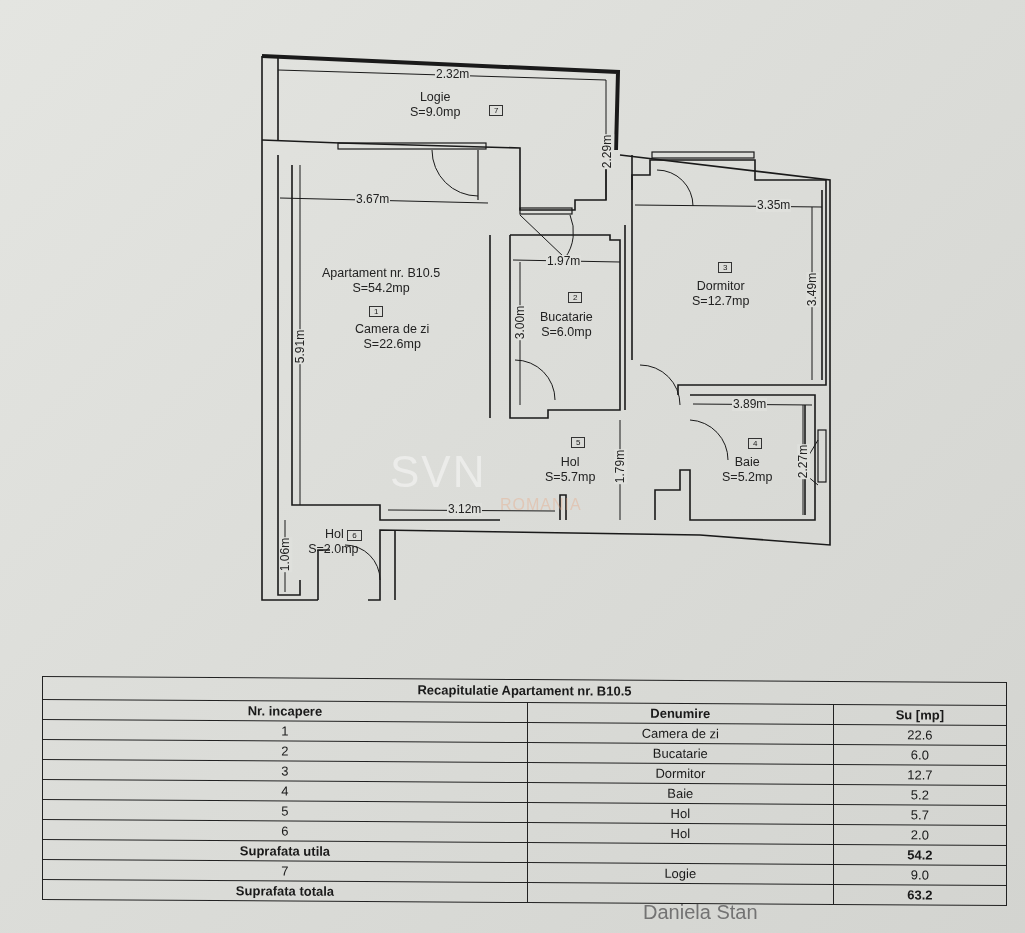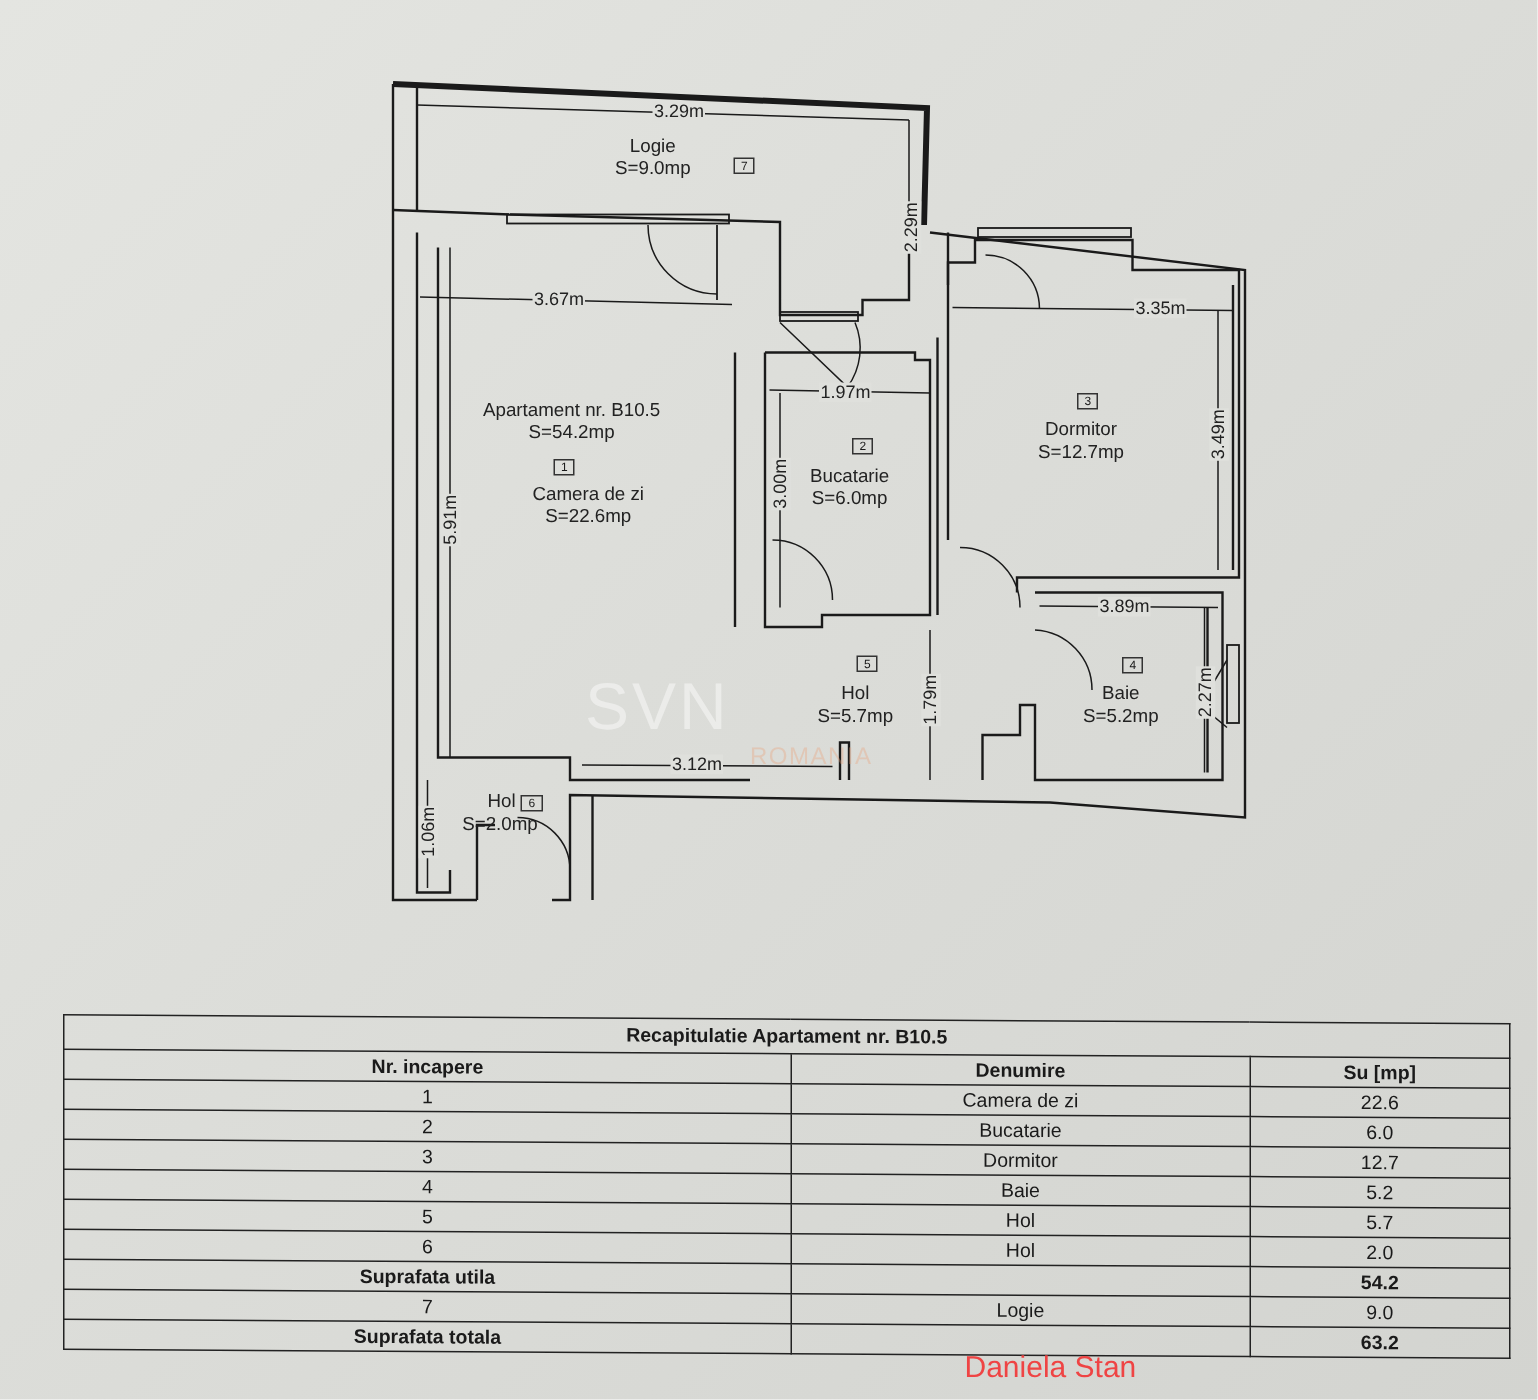--- a/index.html
+++ b/index.html
@@ -16,21 +16,21 @@
   .wm { position:absolute; left:390px; top:415px; font-size:44px; font-weight:normal; color:rgba(255,255,255,0.45); letter-spacing:2px;margin-top:32px; }
   .wm2 { position:absolute; left:500px; top:496px; font-size:16px; color:rgba(235,160,120,0.35); letter-spacing:1px; }
   table#recap {
     position:absolute; left:42px; top:679px; width:965px; border-collapse:collapse;
     transform: skewY(0.35deg); font-size:13px;
   }
   table#recap td, table#recap th { border:1.6px solid #222; text-align:center; padding:0; height:19px; line-height:18px; }
   table#recap th { font-weight:bold; }
   .c1 { width:486px; } .c2 { width:306px; } .c3 { width:173px; }
   .b { font-weight:bold; }
-  .sig { position:absolute; left:643px; top:901px; font-size:20px; color:#ef4444; }
+  .sig { position:absolute; left:643px; top:901px; font-size:20px; color:#737373; }
 </style>
 </head>
 <body>
 
 <div id="plan">
   <svg width="1025" height="660" viewBox="0 0 1025 660">
     <g fill="none" stroke="#1a1a1a" stroke-width="1.6">
 
       <polyline points="262,56 618,72 616,150" stroke-width="4"></polyline>
       <line x1="262" y1="56" x2="262" y2="140"></line>
@@ -138,21 +138,21 @@
     <div>S=5.7mp</div>
   </div>
 
   <div class="lbl" style="left:305px;top:527px;text-align:center;">
     <div><span style="margin-left:20px;">Hol</span>
       <span class="num">6</span></div>
     <div>S=2.0mp</div>
   </div>
 
   
-  <span class="dim" style="left:435px;top:68px;">3.29m</span>
+  <span class="dim" style="left:435px;top:68px;">2.32m</span>
   <span class="dim dimv" style="left:590px;top:145px;">2.29m</span>
   <span class="dim" style="left:355px;top:193px;">3.67m</span>
   <span class="dim dimv" style="left:283px;top:340px;">5.91m</span>
   <span class="dim" style="left:546px;top:255px;">1.97m</span>
   <span class="dim dimv" style="left:503px;top:316px;">3.00m</span>
   <span class="dim" style="left:732px;top:199px;margin-left:24px;">3.35m</span>
   <span class="dim dimv" style="left:795px;top:283px;">3.49m</span>
   <span class="dim" style="left:732px;top:398px;">3.89m</span>
   <span class="dim dimv" style="left:786px;top:455px;">2.27m</span>
   <span class="dim" style="left:447px;top:503px;">3.12m</span>

